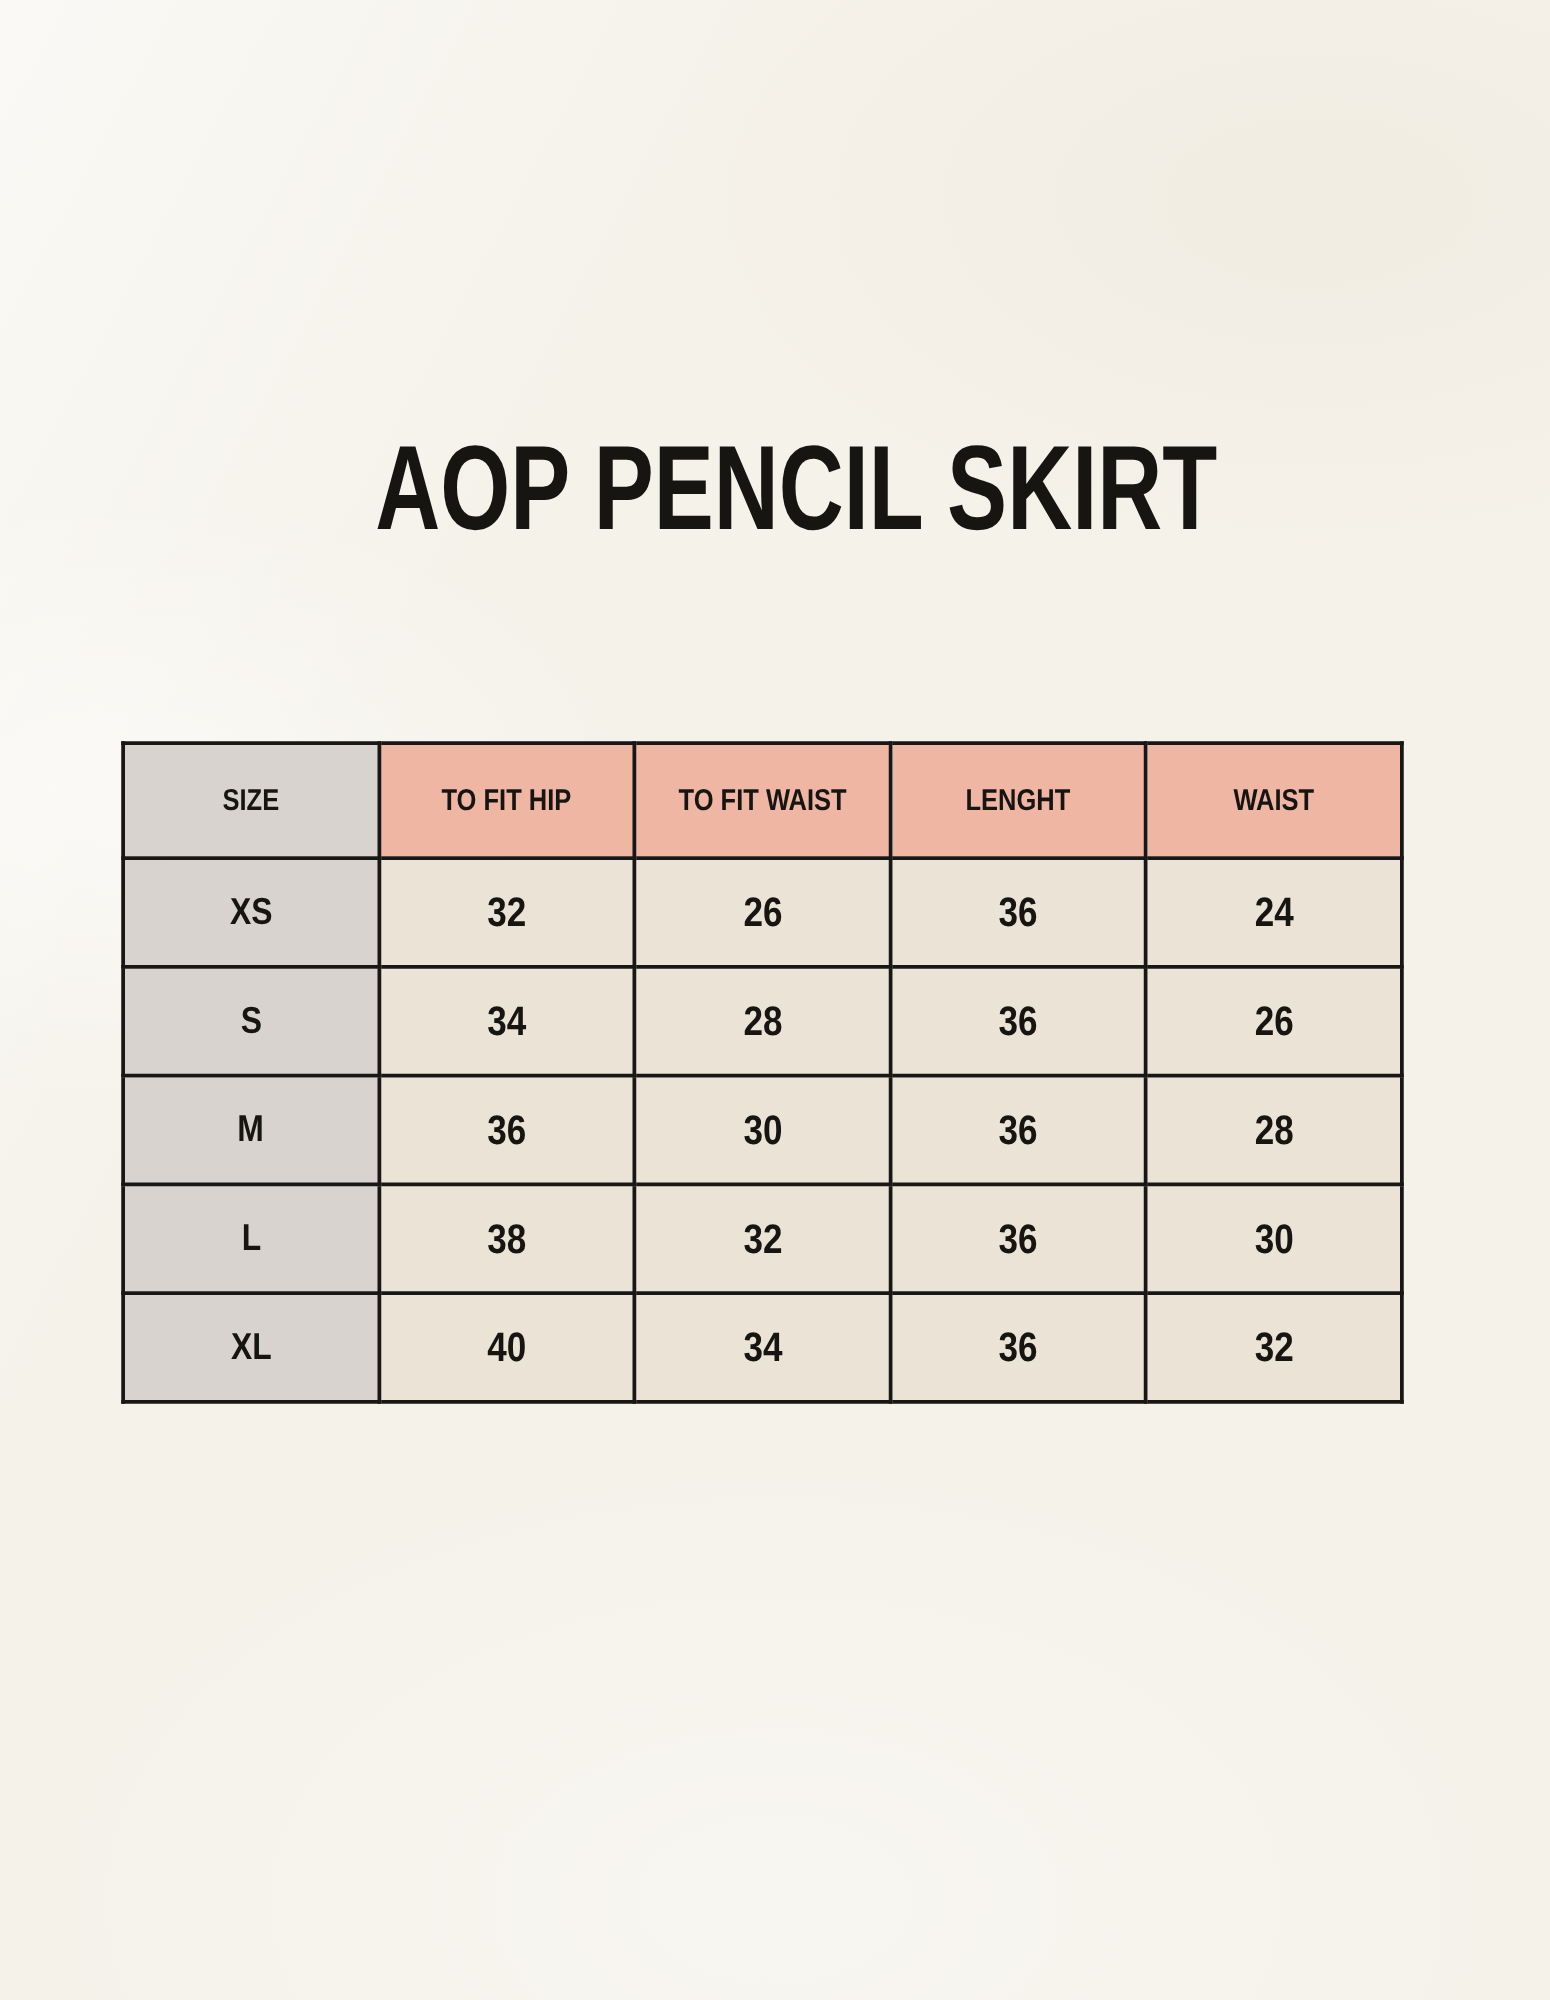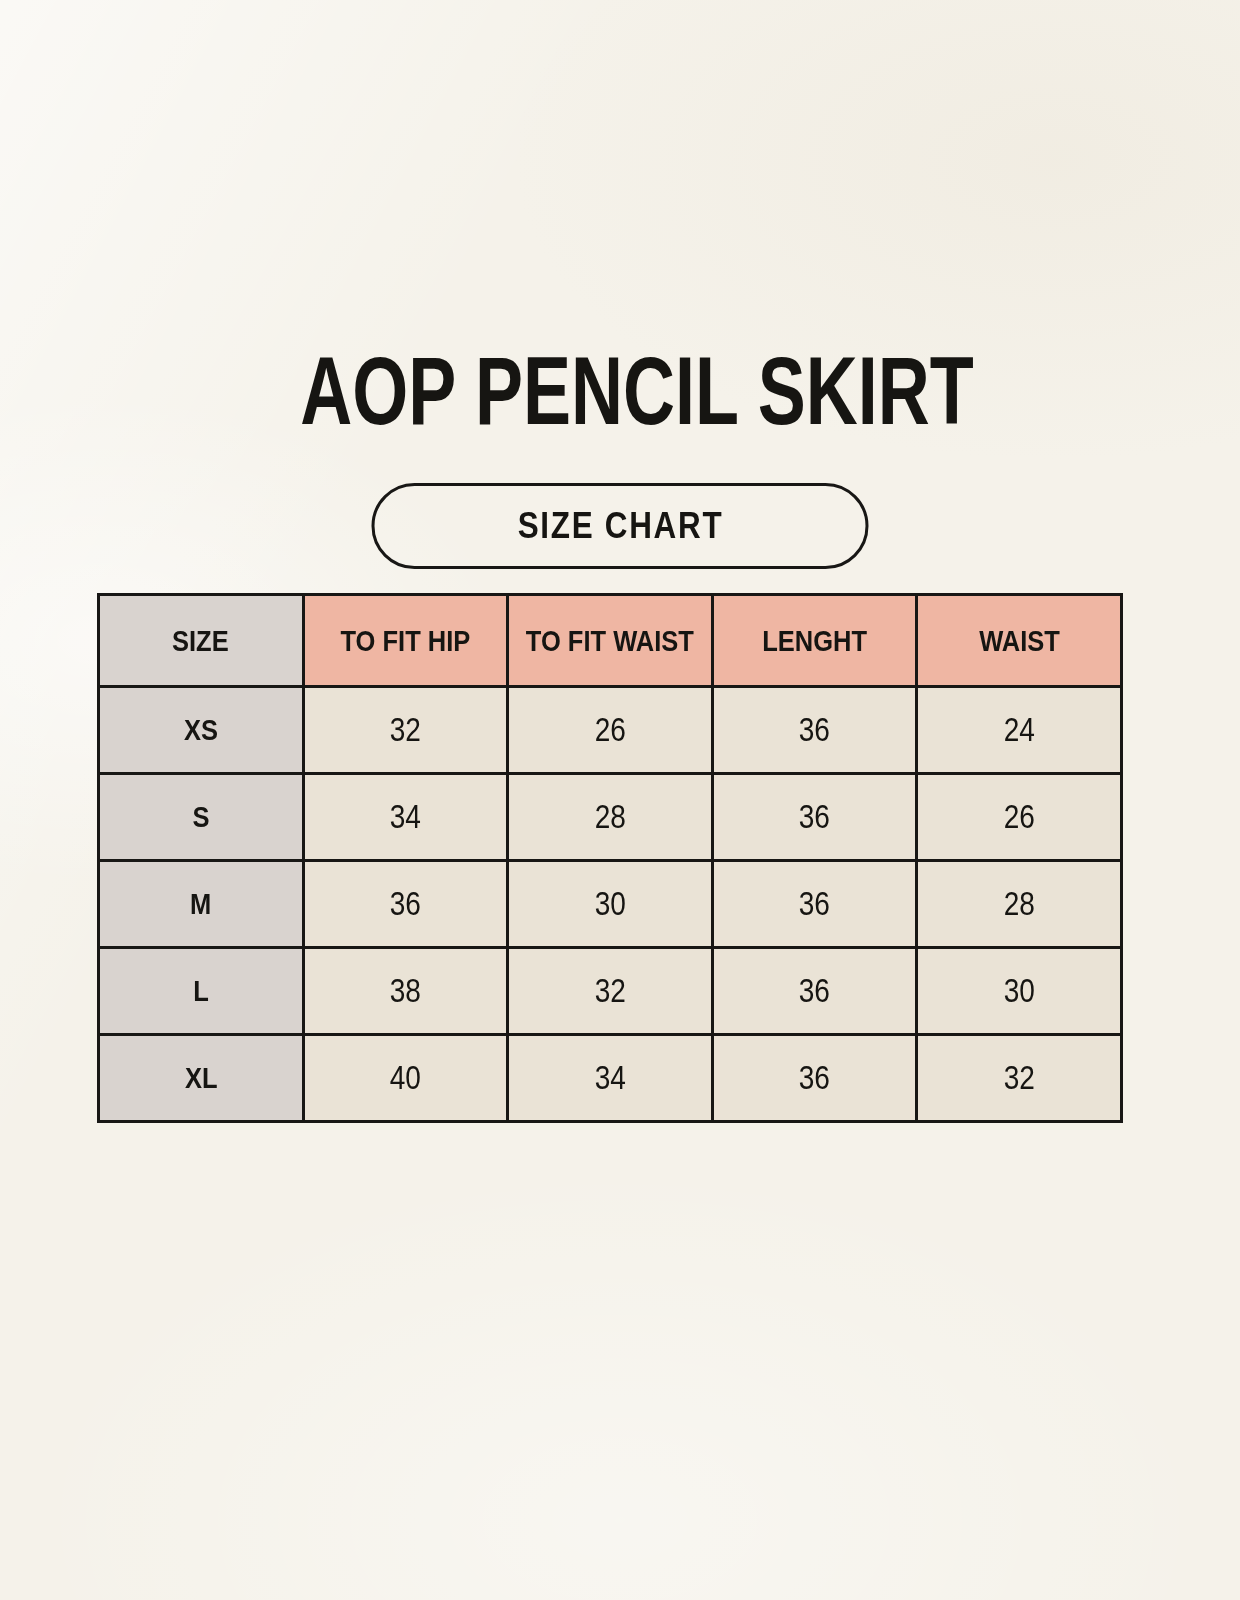--- a/index.html
+++ b/index.html
@@ -40,40 +40,37 @@
     position:absolute; left:97px; top:593px; width:1026px;
     border-collapse:collapse; table-layout:fixed;
   }
   .size-table th, .size-table td {
     border:3px solid #181715;
     text-align:center; vertical-align:middle;
     padding:0; overflow:hidden;
   }
   .size-table thead tr { height:92px; }
   .size-table tbody tr { height:87px; }
-  .size-table thead th { font-size:30px; font-weight:700; line-height:1.25;margin-top:16px; }
+  .size-table thead th { font-size:24px; font-weight:700; line-height:1.25;margin-top:16px; }
   .size-table thead th.neutral { background:#d9d3cf; }
   .size-table thead th.accent  { background:#efb6a3; }
   .size-table tbody th { background:#d9d3cf; font-size:30px; font-weight:700; }
-  .size-table tbody td { background:#eae3d6; font-size:33px; font-weight:400; }
+  .size-table tbody td { background:#eae3d6; font-size:33px; font-weight:700; }
   .footnote {
     position:absolute; top:1214px; right:117px;
     font-size:26px; font-weight:700; white-space:nowrap;
   }
 </style>
 </head>
 <body>
 
 <div class="page">
 
   <h1 class="title"><span class="cx-title">AOP PENCIL SKIRT</span></h1>
 
-  <div class="badge">
-    <span class="cx">SIZE CHART</span>
-  </div>
 
   <table class="size-table">
     <thead>
       <tr>
         <th class="neutral"><span class="cx">SIZE</span></th>
         <th class="accent"><span class="cx">TO FIT HIP</span></th>
         <th class="accent"><span class="cx">TO FIT WAIST</span></th>
         <th class="accent"><span class="cx">LENGHT</span></th>
         <th class="accent"><span class="cx">WAIST</span></th>
       </tr>

